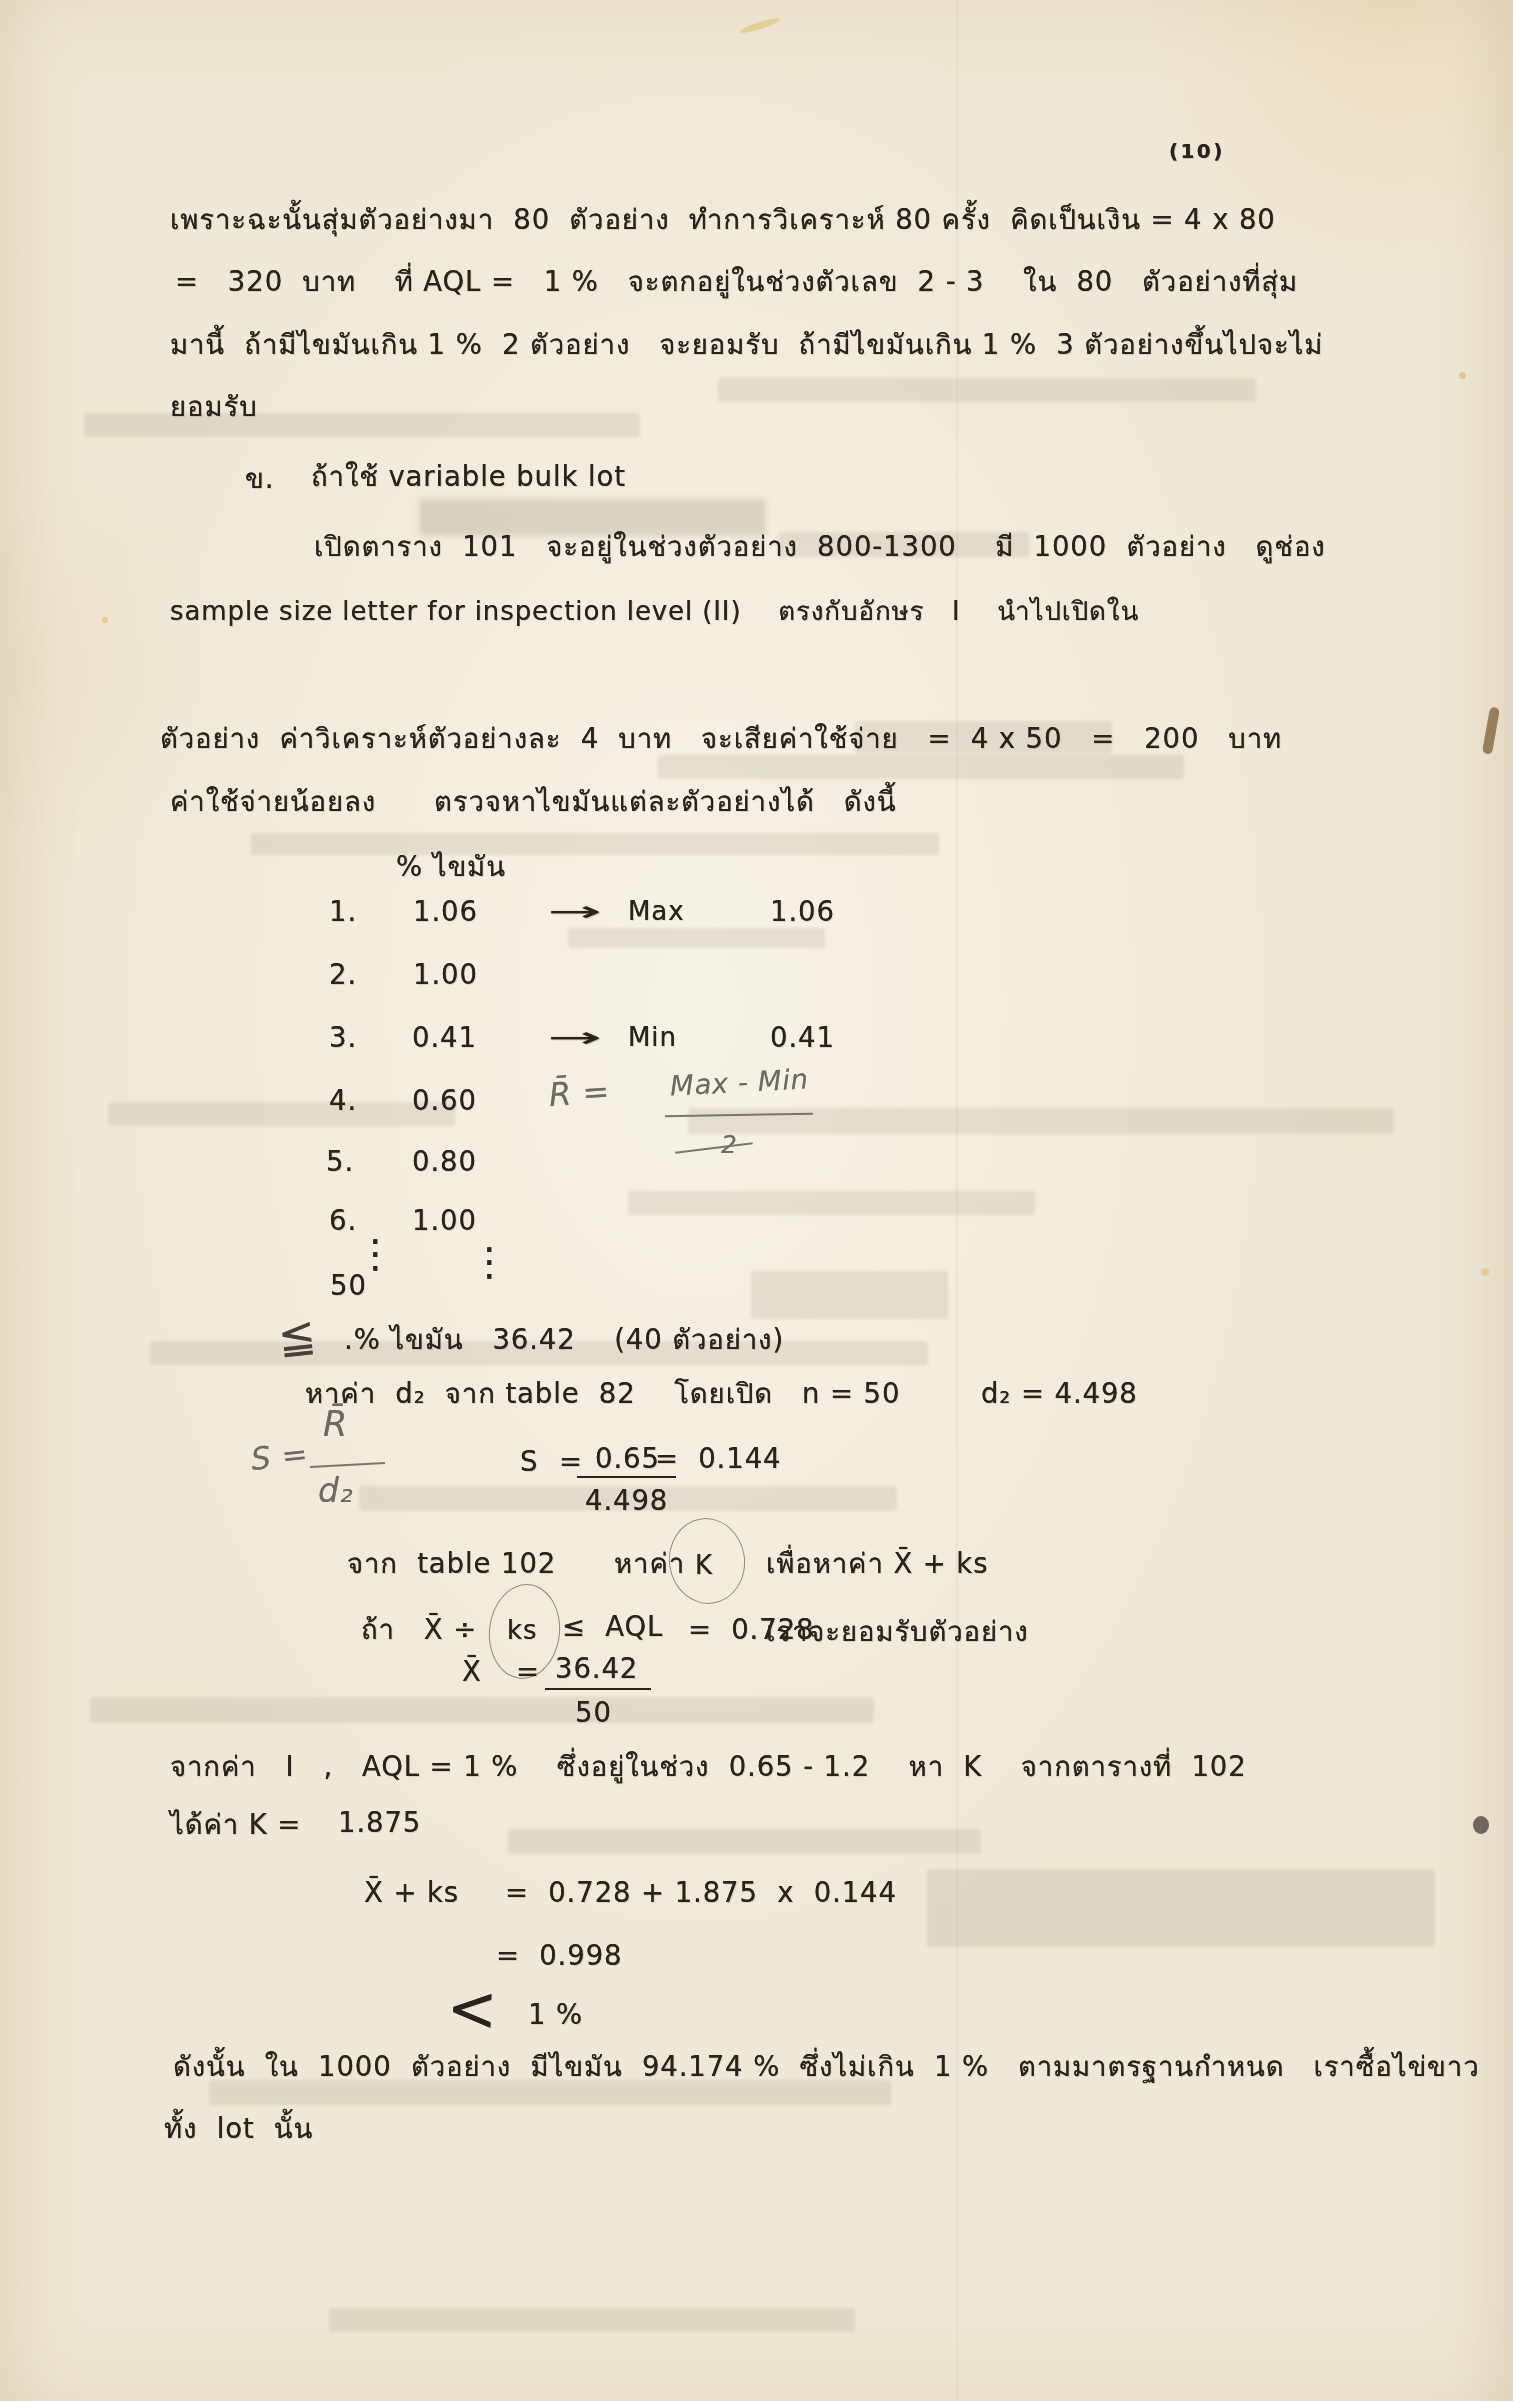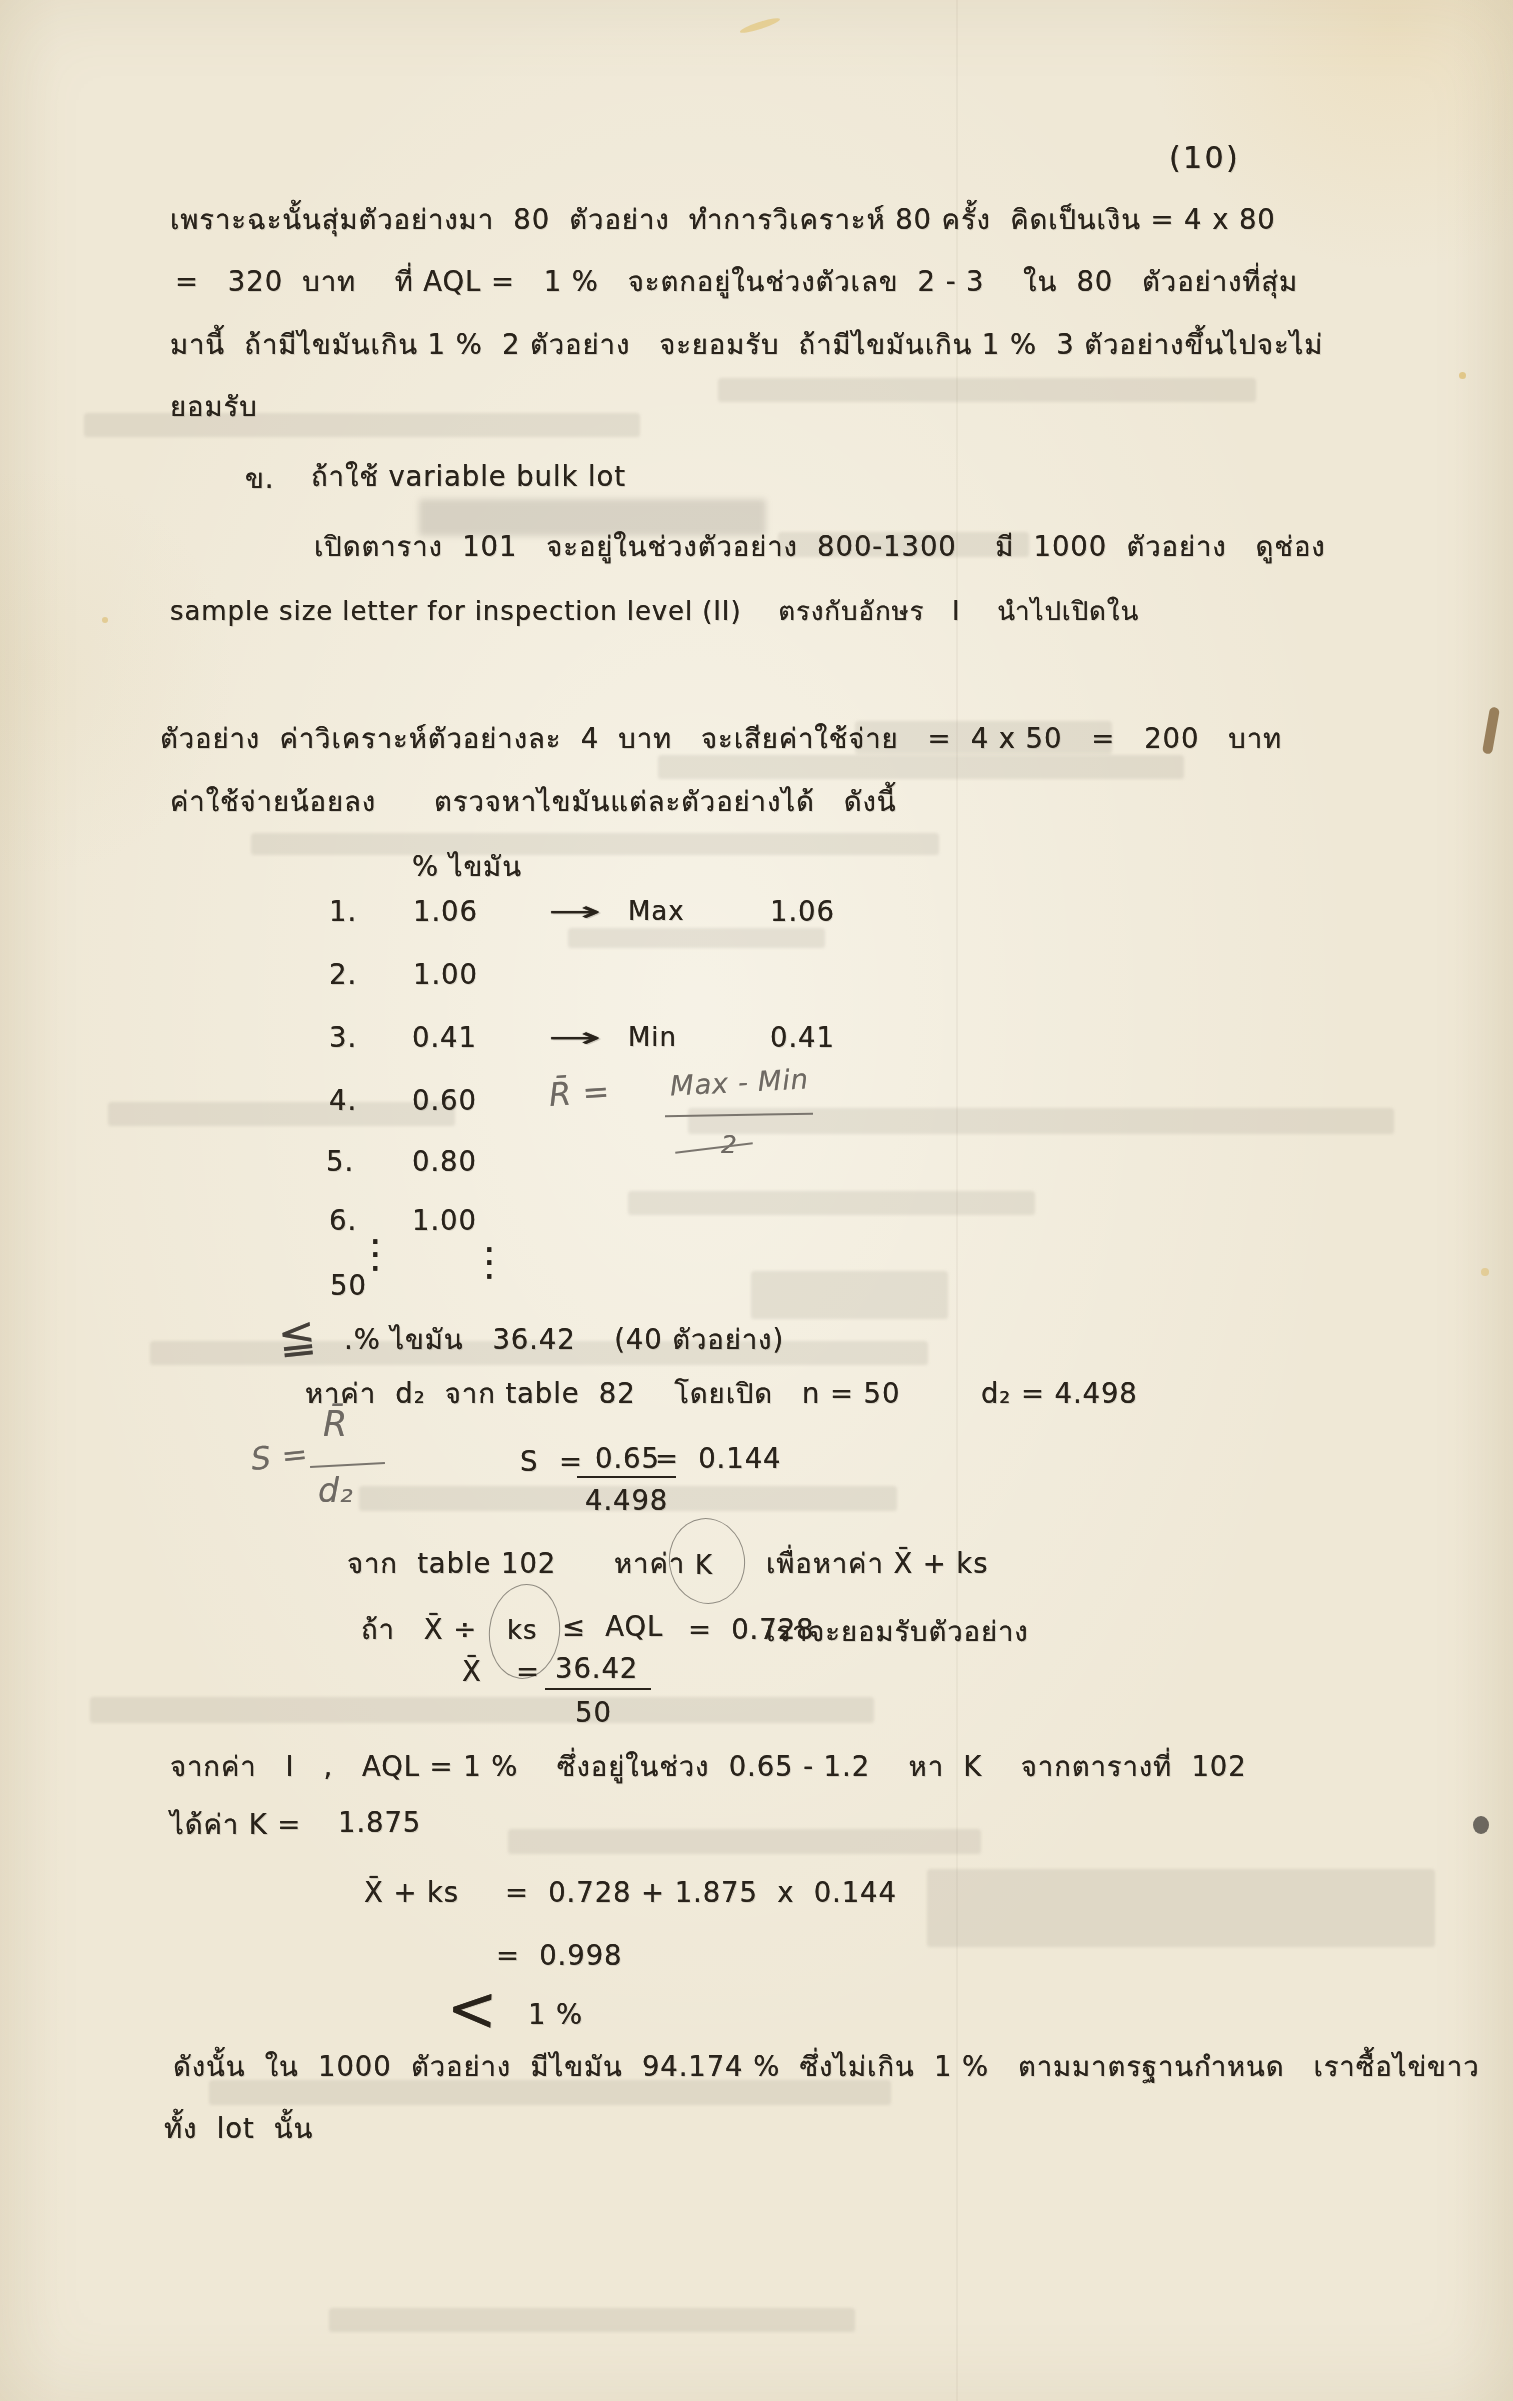--- a/index.html
+++ b/index.html
@@ -11,21 +11,21 @@
       radial-gradient(circle at 92% 1%, rgba(224,180,90,.16), transparent 9%),
       radial-gradient(circle at 2% 28%, rgba(210,190,140,.10), transparent 9%),
       radial-gradient(ellipse 778px 1256px at 46% 42%, rgba(255,255,250,.45), transparent 85%),
       linear-gradient(90deg, rgba(170,150,100,.07), transparent 4%, transparent 96%, rgba(170,150,100,.09));
     box-shadow: inset 0 0 84px rgba(150,130,80,.14);
   }
   .t{position:absolute;white-space:pre;font-size:27.5px;line-height:1.25;color:#29231b;
      letter-spacing:0.9px;
      text-shadow:0 0 0.6px rgba(41,35,27,.85), 0.9px 0.6px 0 rgba(41,35,27,.14);}
   .en{font-size:26px;}
-  .pageno{font-size:30px;letter-spacing:2.4px;font-weight:normal;}
+  .pageno{font-size:20px;letter-spacing:2.4px;font-weight:bold;}
   .hw{position:absolute;white-space:pre;color:#6e6963;font-style:italic;font-size:29px;
       letter-spacing:0.6px;text-shadow:0 0 0.6px rgba(110,105,99,.55);}
   .hwdark{color:#45403a;}
   .bar{position:absolute;height:2.4px;background:#29231b;box-shadow:0 0 0.6px rgba(41,35,27,.75);}
   .hwbar{position:absolute;height:1.8px;background:#7a756e;}
   .circle{position:absolute;border:1.8px solid rgba(110,105,98,.75);border-radius:50%;}
   .ghost{position:absolute;background:rgba(118,110,92,.13);filter:blur(1.8px);border-radius:3.6px;}
   .ghost.dark{background:rgba(110,104,94,.20);filter:blur(3px);}
   .speck{position:absolute;border-radius:50%;}
   .crease{position:absolute;top:0;width:1.8px;height:2401px;background:rgba(90,80,60,.05);}
@@ -74,21 +74,21 @@
   <div class="t" style="left:170px;top:327px">มานี้  ถ้ามีไขมันเกิน 1 %  2 ตัวอย่าง   จะยอมรับ  ถ้ามีไขมันเกิน 1 %  3 ตัวอย่างขึ้นไปจะไม่</div>
   <div class="t" style="left:170px;top:389px">ยอมรับ</div>
 
   <div class="t" style="left:245px;top:461px">ข.</div>
   <div class="t" style="left:311px;top:459px">ถ้าใช้ variable bulk lot</div>
   <div class="t" style="left:314px;top:529px">เปิดตาราง  101   จะอยู่ในช่วงตัวอย่าง  800-1300    มี  1000  ตัวอย่าง   ดูช่อง</div>
   <div class="t en" style="left:170px;top:595px">sample size letter for inspection level (II)    ตรงกับอักษร   I    นำไปเปิดใน</div>
   <div class="t" style="left:160px;top:721px">ตัวอย่าง  ค่าวิเคราะห์ตัวอย่างละ  4  บาท   จะเสียค่าใช้จ่าย   =  4 x 50   =   200   บาท</div>
   <div class="t" style="left:170px;top:784px">ค่าใช้จ่ายน้อยลง      ตรวจหาไขมันแต่ละตัวอย่างได้   ดังนี้</div>
 
-  <div class="t" style="left:412px;top:849px">% ไขมัน</div>
+  <div class="t" style="left:396px;top:849px">% ไขมัน</div>
 
   <div style="position:absolute;left:0;top:894px;width:1513px;height:48px">
     <span class="t" style="left:329px;top:0">1.</span>
     <span class="t" style="left:413px;top:0">1.06</span>
     <span class="t" style="left:547px;top:0"><span class="arrow">→</span></span>
     <span class="t en" style="left:628px;top:1.2px">Max</span>
     <span class="t" style="left:770px;top:0">1.06</span>
   </div>
   <div style="position:absolute;left:0;top:957px;width:1513px;height:48px">
     <span class="t" style="left:329px;top:0">2.</span>

